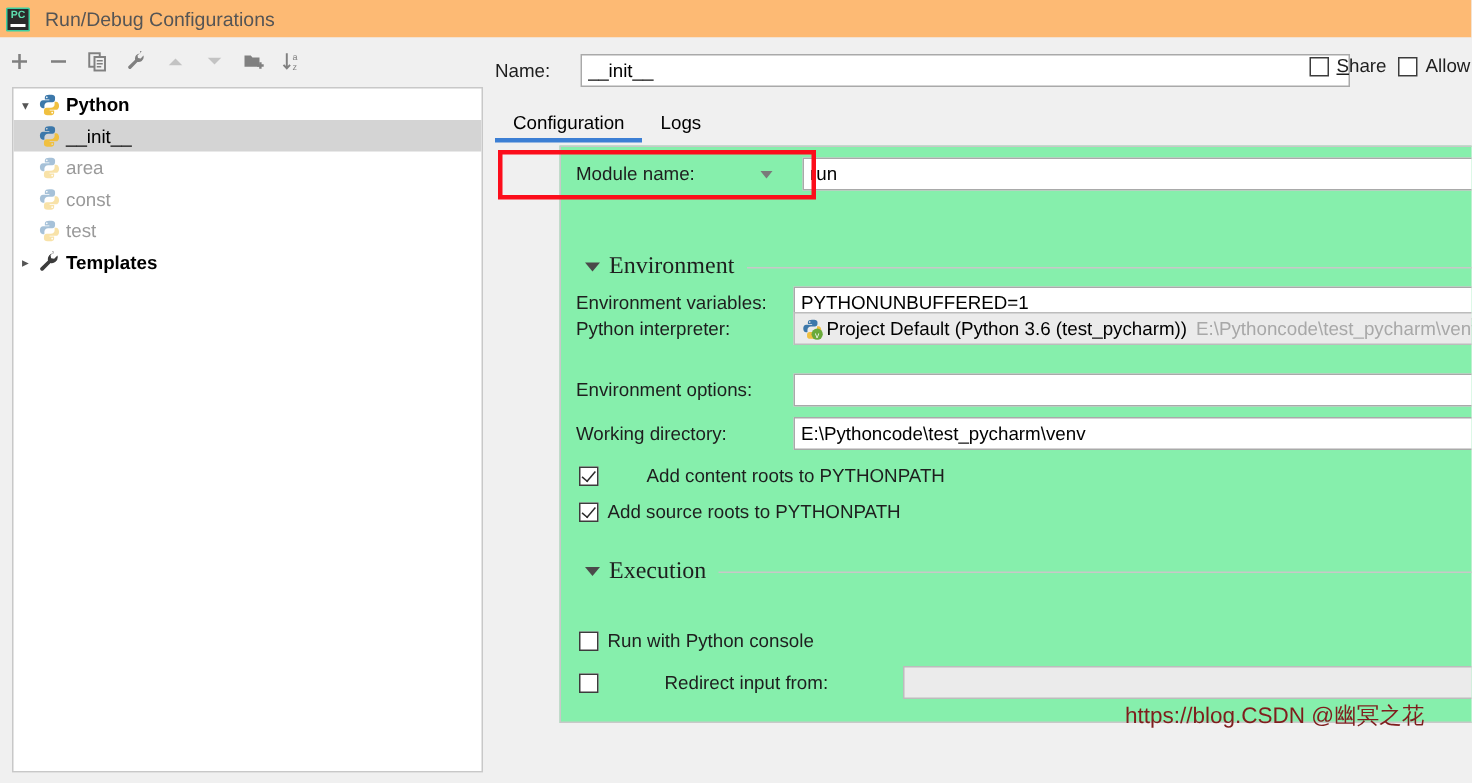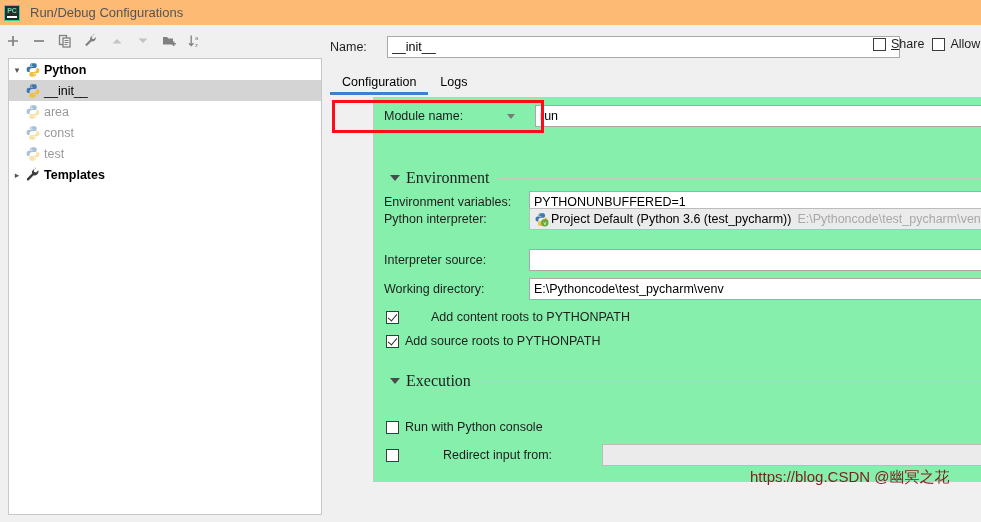--- a/index.html
+++ b/index.html
@@ -464,21 +464,21 @@
             <path d="M8.2 14.8c1.6 0 2.9-.5 2.9-1.7v-1.4h-3v-.5h4.2c1.2 0 2.1-1 2.1-2.6S13.6 5.9 12.4 5.9h-1v1.6c0 1.3-1.1 2.4-2.5 2.4H6.1c-1 0-1.8.8-1.8 1.8v1.4c0 1 1 1.7 2.2 1.7zm1.6-1.1c-.3 0-.6-.3-.6-.6s.3-.6.6-.6.6.3.6.6-.3.6-.6.6z" fill="#f0c040"></path>
             <circle cx="11.5" cy="11.5" r="4" fill="#6aaa3a"></circle>
             <text x="11.5" y="14" font-size="6" fill="#fff" text-anchor="middle" font-family="Liberation Sans, sans-serif">v</text>
           </svg>
           <span class="py-interp-text">Project Default (Python 3.6 (test_pycharm))</span>
           <span class="py-interp-path">E:\Pythoncode\test_pycharm\venv\Scripts</span>
         </span>
       </div>
 
       <div class="form-row" style="top:150px; width:623px;">
-        <span class="form-label">Interpreter source:</span>
+        <span class="form-label">Environment options:</span>
         <span class="field" style="width:491px;"></span>
       </div>
 
       <div class="form-row" style="top:179px; width:623px;">
         <span class="form-label">Working directory:</span>
         <span class="field" style="width:491px;">E:\Pythoncode\test_pycharm\venv</span>
       </div>
 
       <div class="cb-row" style="top:212px;gap:32px;">
         <span class="cb checked"></span>

